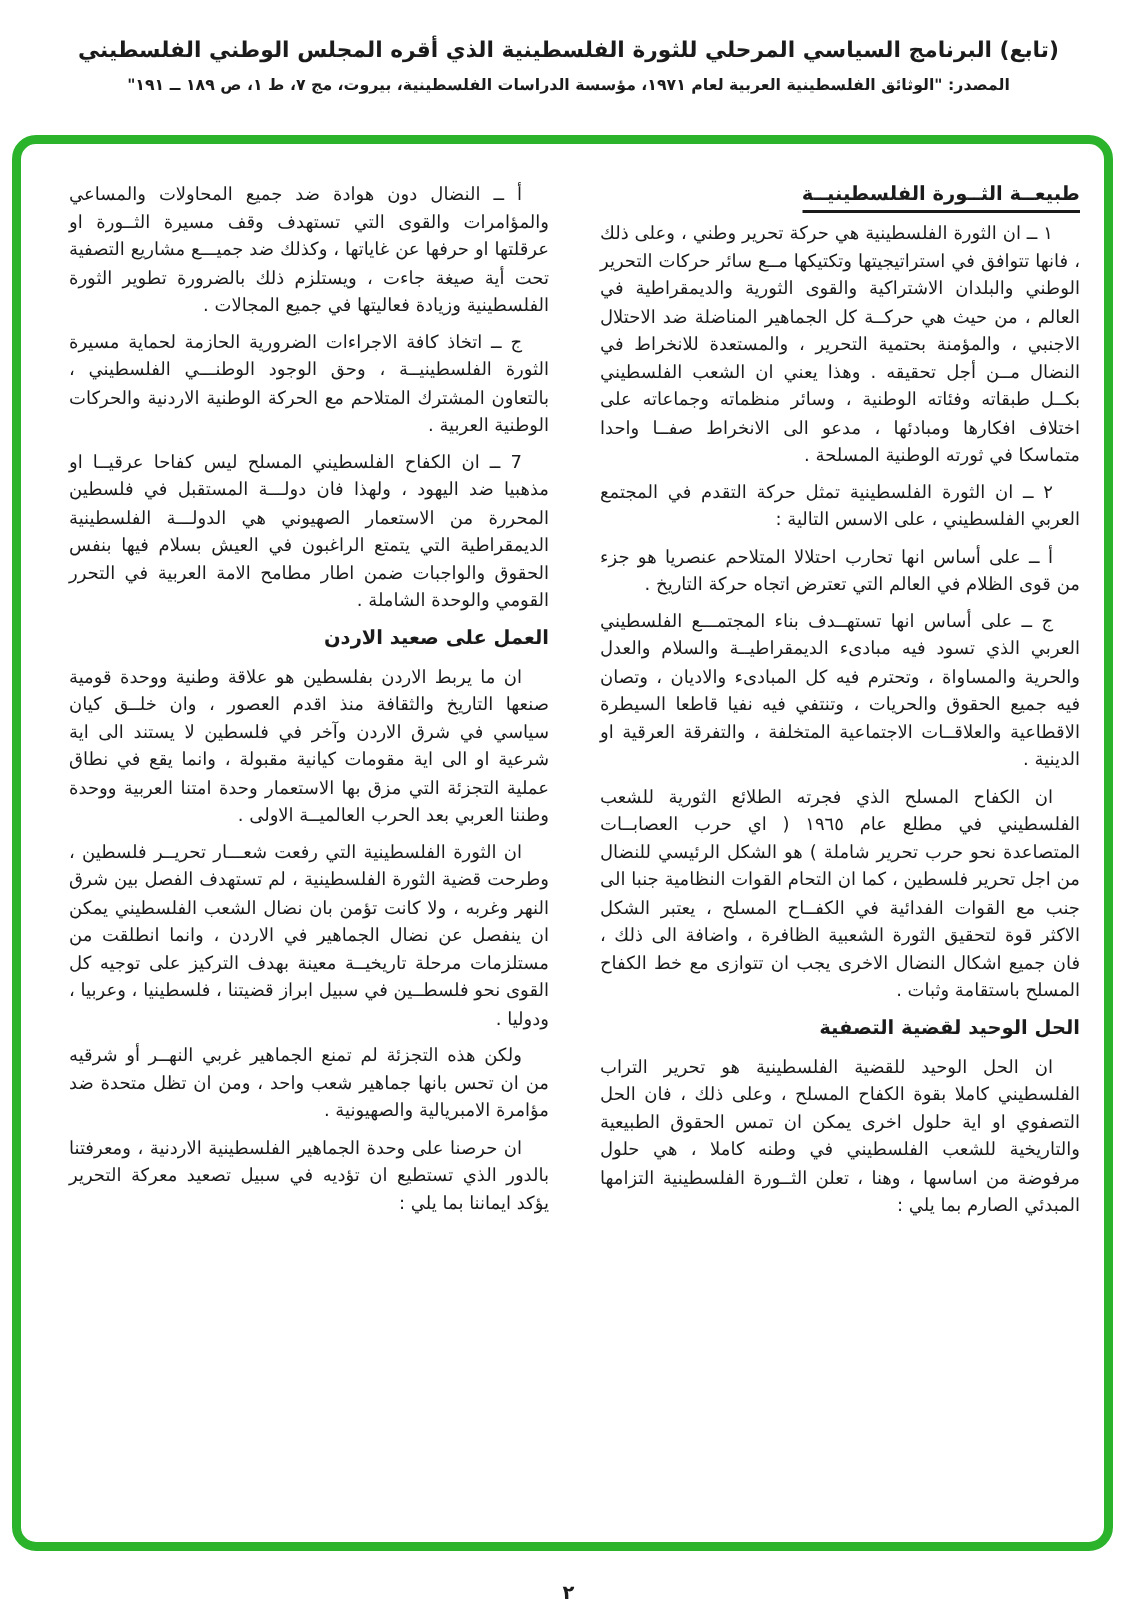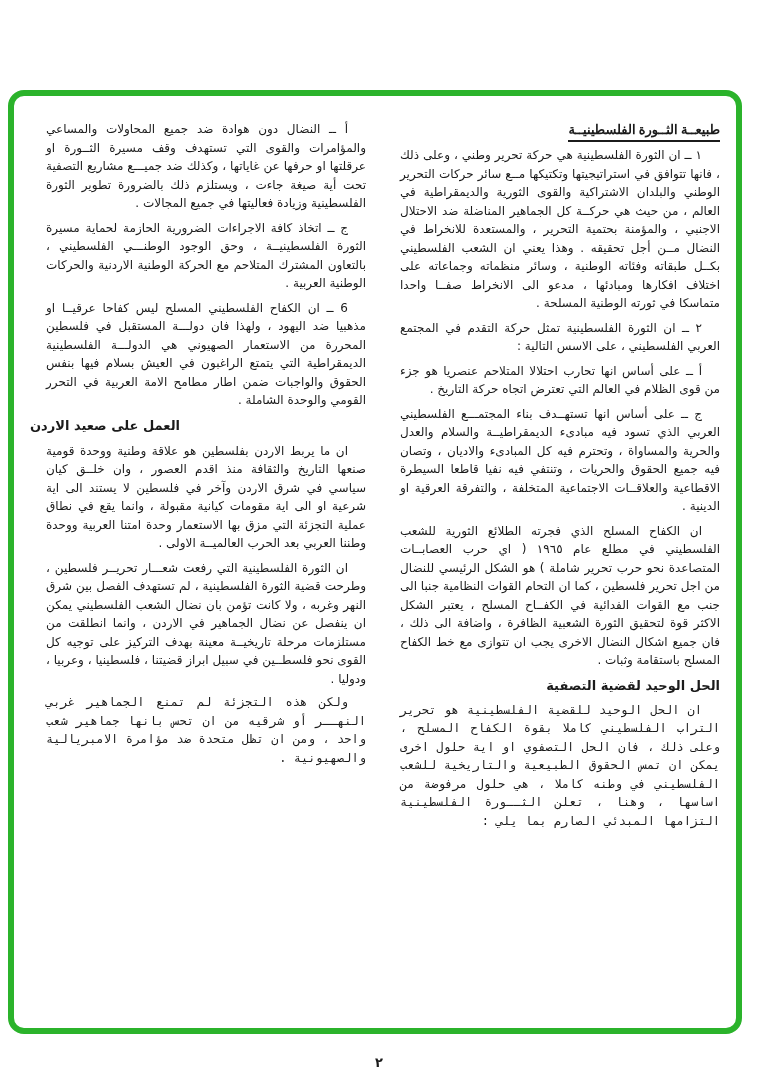--- a/index.html
+++ b/index.html
@@ -41,74 +41,78 @@
 
   .col p {
     font-size: 12px;
     line-height: 18.5px;
     text-align: justify;
     text-justify: inter-word;
     text-indent: 18px;
     margin-bottom: 6px;
     margin-left: 16px;
   }
-  .col p:last-child { margin-bottom: 0; font-family: Liberation Mono, monospace; }
+  .col p:last-child { margin-bottom: 0; }
 
   .sec-heading {
     font-size: 13px;
     font-weight: bold;
     margin: 4px 0 6px 0;
     line-height: 20px;
   }
   .sec-heading.underlined span {
     border-bottom: 2.5px solid #1b1b1b;
     padding-bottom: 3px;
-    font-family: Liberation Serif, serif;
   }
-  .sec-heading.centered { text-align: left; }
+  .sec-heading.centered { text-align: right; }
   .sec-heading.first { margin-top: 0; }
 
   
   .page-footer {
     position: absolute;
     bottom: 8px; left: 0;
     width: 758px;
     text-align: center;
     font-size: 13px;
     font-weight: bold;
   }
 </style>
 </head>
 <body>
 
 <div class="page">
 
+  <div class="page-header">
+    <div class="title">(تابع) البرنامج السياسي المرحلي للثورة الفلسطينية الذي أقره المجلس الوطني الفلسطيني</div>
+    <div class="source">المصدر: "الوثائق الفلسطينية العربية لعام ١٩٧١، مؤسسة الدراسات الفلسطينية، بيروت، مج ٧، ط ١، ص ١٨٩ ــ ١٩١"</div>
+  </div>
 
   <div class="content-frame">
     <div class="columns">
 
       <div class="col">
         <h2 class="sec-heading underlined first"><span>طبيعــة الثــورة الفلسطينيــة</span></h2>
         <p>١ ــ ان الثورة الفلسطينية هي حركة تحرير وطني ، وعلى ذلك ، فانها تتوافق في استراتيجيتها وتكتيكها مــع سائر حركات التحرير الوطني والبلدان الاشتراكية والقوى الثورية والديمقراطية في العالم ، من حيث هي حركــة كل الجماهير المناضلة ضد الاحتلال الاجنبي ، والمؤمنة بحتمية التحرير ، والمستعدة للانخراط في النضال مــن أجل تحقيقه . وهذا يعني ان الشعب الفلسطيني بكــل طبقاته وفئاته الوطنية ، وسائر منظماته وجماعاته على اختلاف افكارها ومبادئها ، مدعو الى الانخراط صفــا واحدا متماسكا في ثورته الوطنية المسلحة .</p>
         <p>٢ ــ ان الثورة الفلسطينية تمثل حركة التقدم في المجتمع العربي الفلسطيني ، على الاسس التالية :</p>
         <p>أ ــ على أساس انها تحارب احتلالا المتلاحم عنصريا هو جزء من قوى الظلام في العالم التي تعترض اتجاه حركة التاريخ .</p>
         <p>ج ــ على أساس انها تستهــدف بناء المجتمـــع الفلسطيني العربي الذي تسود فيه مبادىء الديمقراطيــة والسلام والعدل والحرية والمساواة ، وتحترم فيه كل المبادىء والاديان ، وتصان فيه جميع الحقوق والحريات ، وتنتفي فيه نفيا قاطعا السيطرة الاقطاعية والعلاقــات الاجتماعية المتخلفة ، والتفرقة العرقية او الدينية .</p>
         <p>ان الكفاح المسلح الذي فجرته الطلائع الثورية للشعب الفلسطيني في مطلع عام ١٩٦٥ ( اي حرب العصابــات المتصاعدة نحو حرب تحرير شاملة ) هو الشكل الرئيسي للنضال من اجل تحرير فلسطين ، كما ان التحام القوات النظامية جنبا الى جنب مع القوات الفدائية في الكفــاح المسلح ، يعتبر الشكل الاكثر قوة لتحقيق الثورة الشعبية الظافرة ، واضافة الى ذلك ، فان جميع اشكال النضال الاخرى يجب ان تتوازى مع خط الكفاح المسلح باستقامة وثبات .</p>
         <h2 class="sec-heading">الحل الوحيد لقضية التصفية</h2>
         <p>ان الحل الوحيد للقضية الفلسطينية هو تحرير التراب الفلسطيني كاملا بقوة الكفاح المسلح ، وعلى ذلك ، فان الحل التصفوي او اية حلول اخرى يمكن ان تمس الحقوق الطبيعية والتاريخية للشعب الفلسطيني في وطنه كاملا ، هي حلول مرفوضة من اساسها ، وهنا ، تعلن الثــورة الفلسطينية التزامها المبدئي الصارم بما يلي :</p>
       </div>
 
       <div class="col">
         <p>أ ــ النضال دون هوادة ضد جميع المحاولات والمساعي والمؤامرات والقوى التي تستهدف وقف مسيرة الثــورة او عرقلتها او حرفها عن غاياتها ، وكذلك ضد جميـــع مشاريع التصفية تحت أية صيغة جاءت ، ويستلزم ذلك بالضرورة تطوير الثورة الفلسطينية وزيادة فعاليتها في جميع المجالات .</p>
         <p>ج ــ اتخاذ كافة الاجراءات الضرورية الحازمة لحماية مسيرة الثورة الفلسطينيــة ، وحق الوجود الوطنـــي الفلسطيني ، بالتعاون المشترك المتلاحم مع الحركة الوطنية الاردنية والحركات الوطنية العربية .</p>
-        <p>6 ــ ان الكفاح الفلسطيني المسلح ليس كفاحا عرقيــا او مذهبيا ضد اليهود ، ولهذا فان دولـــة المستقبل في فلسطين المحررة من الاستعمار الصهيوني هي الدولـــة الفلسطينية الديمقراطية التي يتمتع الراغبون في العيش بسلام فيها بنفس الحقوق والواجبات ضمن اطار مطامح الامة العربية في التحرر القومي والوحدة الشاملة .</p>
+        <p>7 ــ ان الكفاح الفلسطيني المسلح ليس كفاحا عرقيــا او مذهبيا ضد اليهود ، ولهذا فان دولـــة المستقبل في فلسطين المحررة من الاستعمار الصهيوني هي الدولـــة الفلسطينية الديمقراطية التي يتمتع الراغبون في العيش بسلام فيها بنفس الحقوق والواجبات ضمن اطار مطامح الامة العربية في التحرر القومي والوحدة الشاملة .</p>
         <h2 class="sec-heading centered">العمل على صعيد الاردن</h2>
         <p>ان ما يربط الاردن بفلسطين هو علاقة وطنية ووحدة قومية صنعها التاريخ والثقافة منذ اقدم العصور ، وان خلــق كيان سياسي في شرق الاردن وآخر في فلسطين لا يستند الى اية شرعية او الى اية مقومات كيانية مقبولة ، وانما يقع في نطاق عملية التجزئة التي مزق بها الاستعمار وحدة امتنا العربية ووحدة وطننا العربي بعد الحرب العالميــة الاولى .</p>
         <p>ان الثورة الفلسطينية التي رفعت شعـــار تحريــر فلسطين ، وطرحت قضية الثورة الفلسطينية ، لم تستهدف الفصل بين شرق النهر وغربه ، ولا كانت تؤمن بان نضال الشعب الفلسطيني يمكن ان ينفصل عن نضال الجماهير في الاردن ، وانما انطلقت من مستلزمات مرحلة تاريخيــة معينة بهدف التركيز على توجيه كل القوى نحو فلسطــين في سبيل ابراز قضيتنا ، فلسطينيا ، وعربيا ، ودوليا .</p>
         <p>ولكن هذه التجزئة لم تمنع الجماهير غربي النهــر أو شرقيه من ان تحس بانها جماهير شعب واحد ، ومن ان تظل متحدة ضد مؤامرة الامبريالية والصهيونية .</p>
+        <p>ان حرصنا على وحدة الجماهير الفلسطينية الاردنية ، ومعرفتنا بالدور الذي تستطيع ان تؤديه في سبيل تصعيد معركة التحرير يؤكد ايماننا بما يلي :</p>
       </div>
 
     </div>
   </div>
 
   <div class="page-footer">٢</div>
 
 </div>
 
 </body></html>

